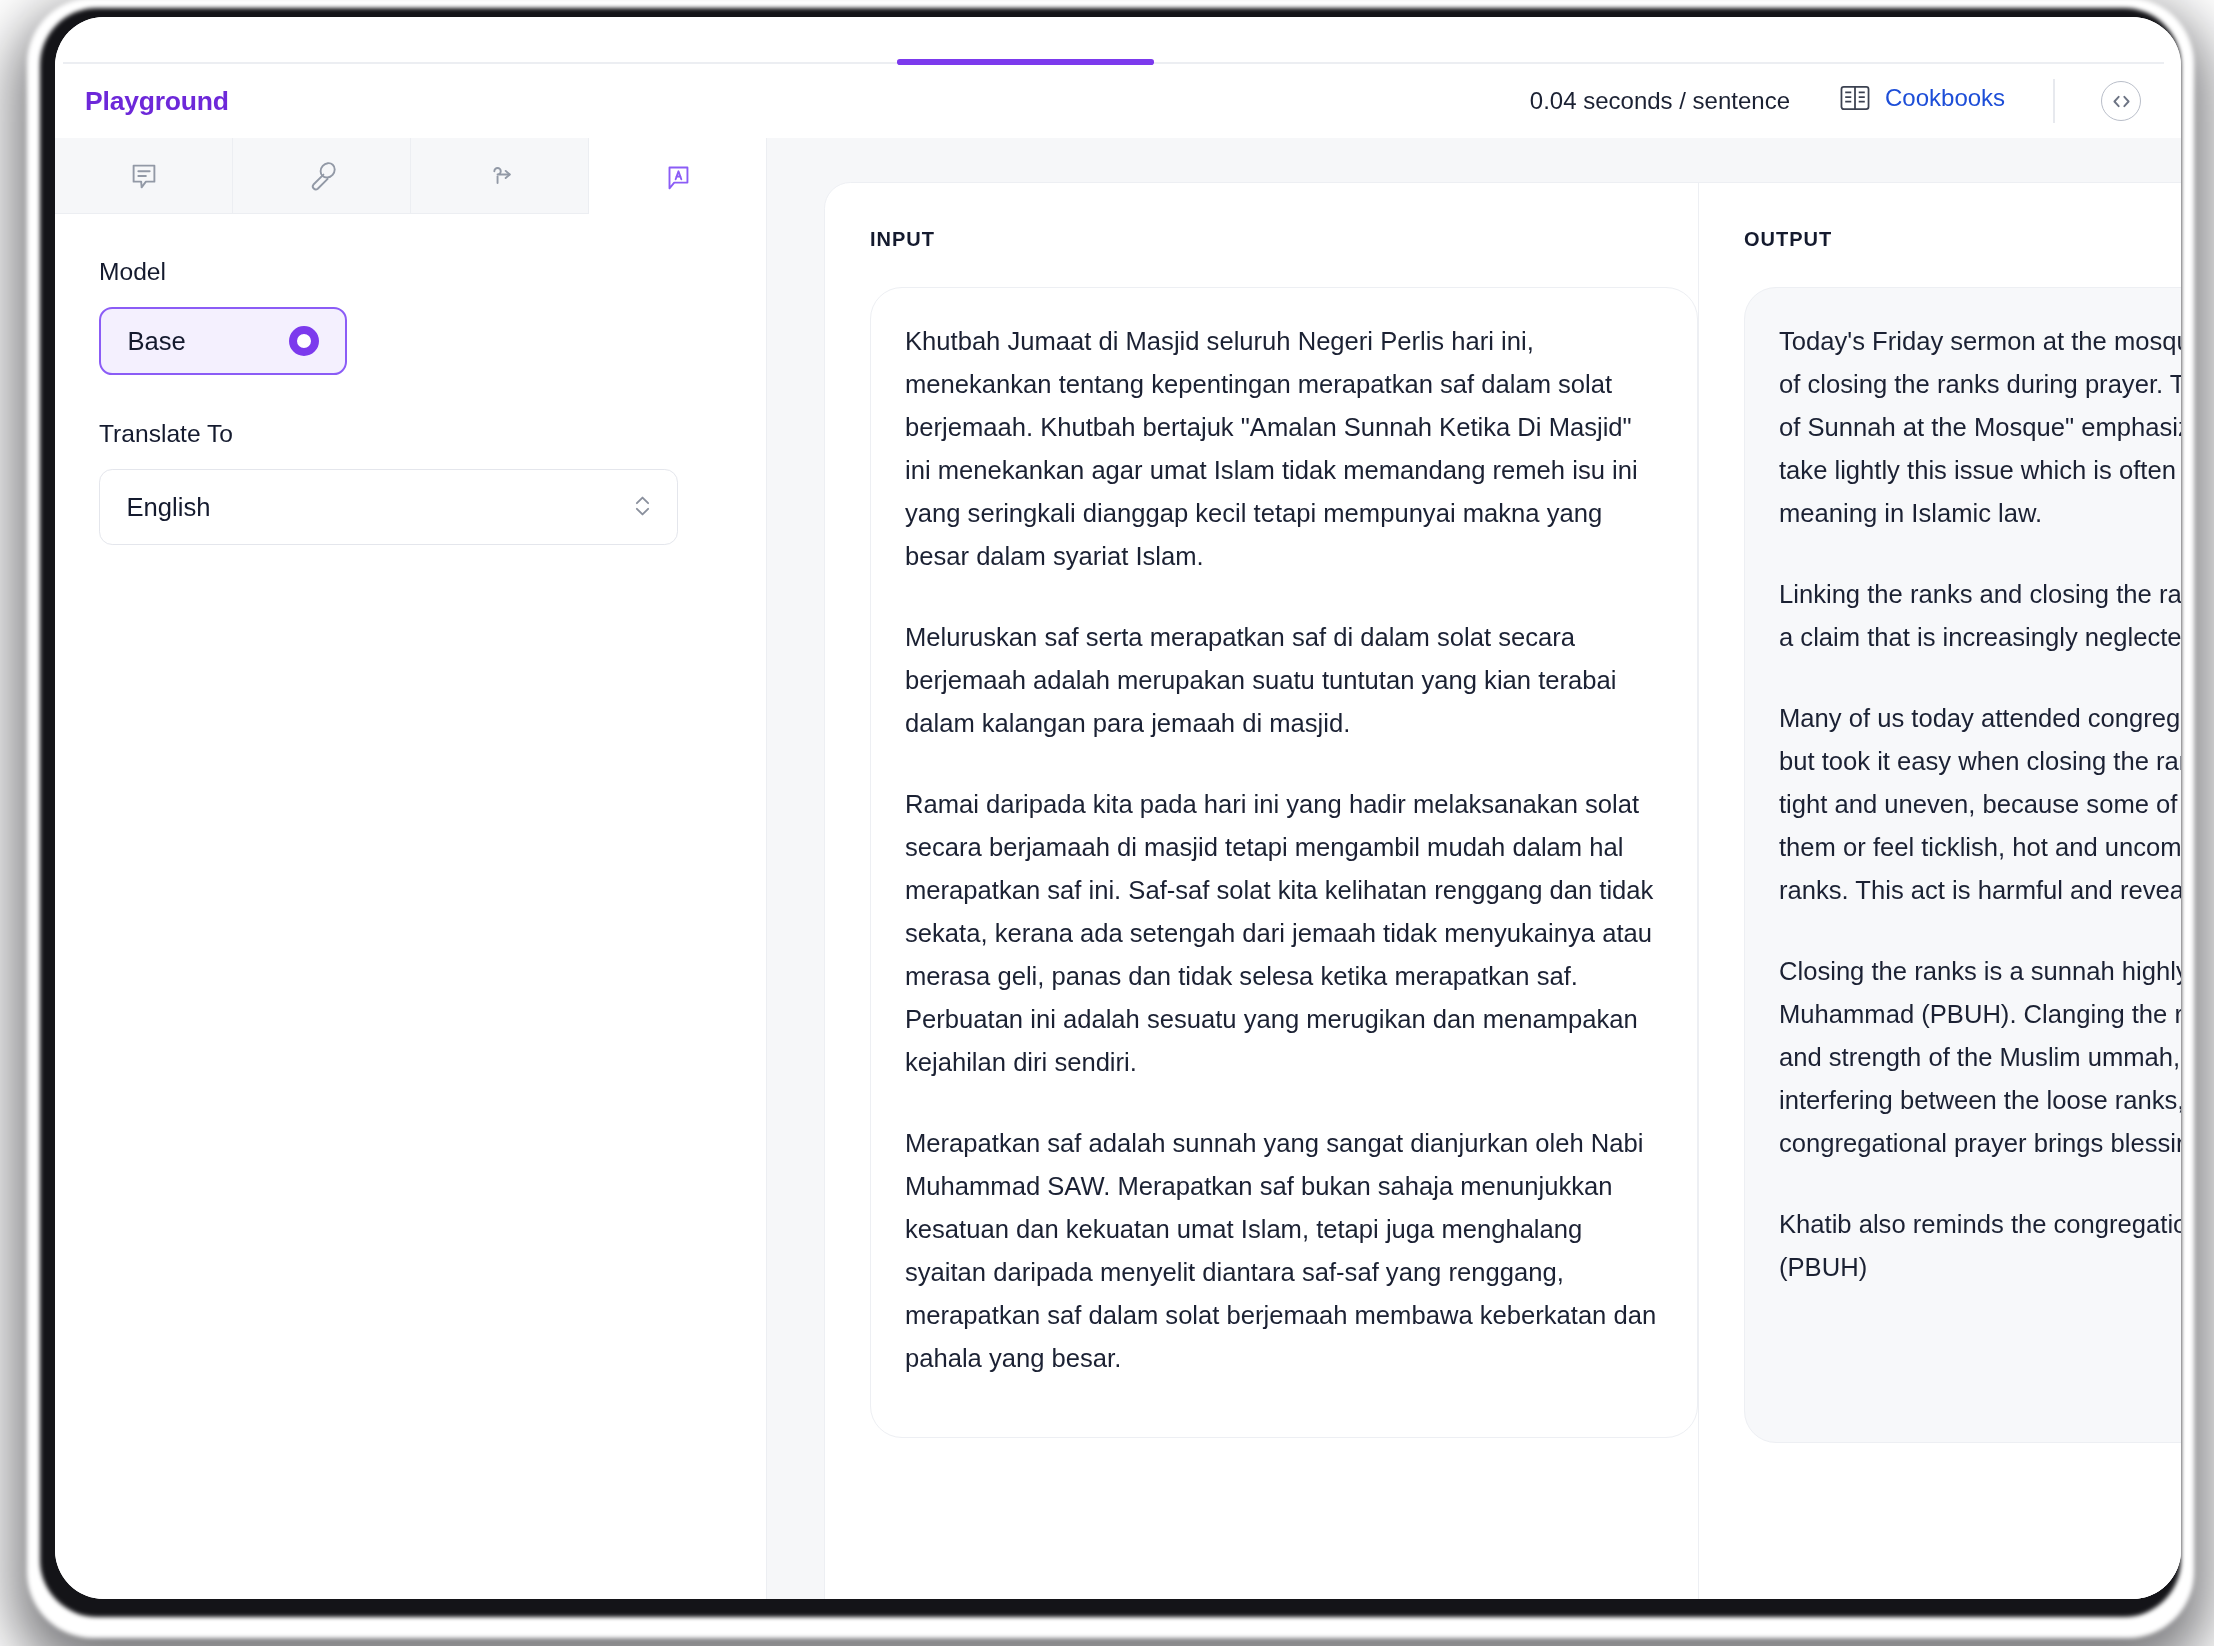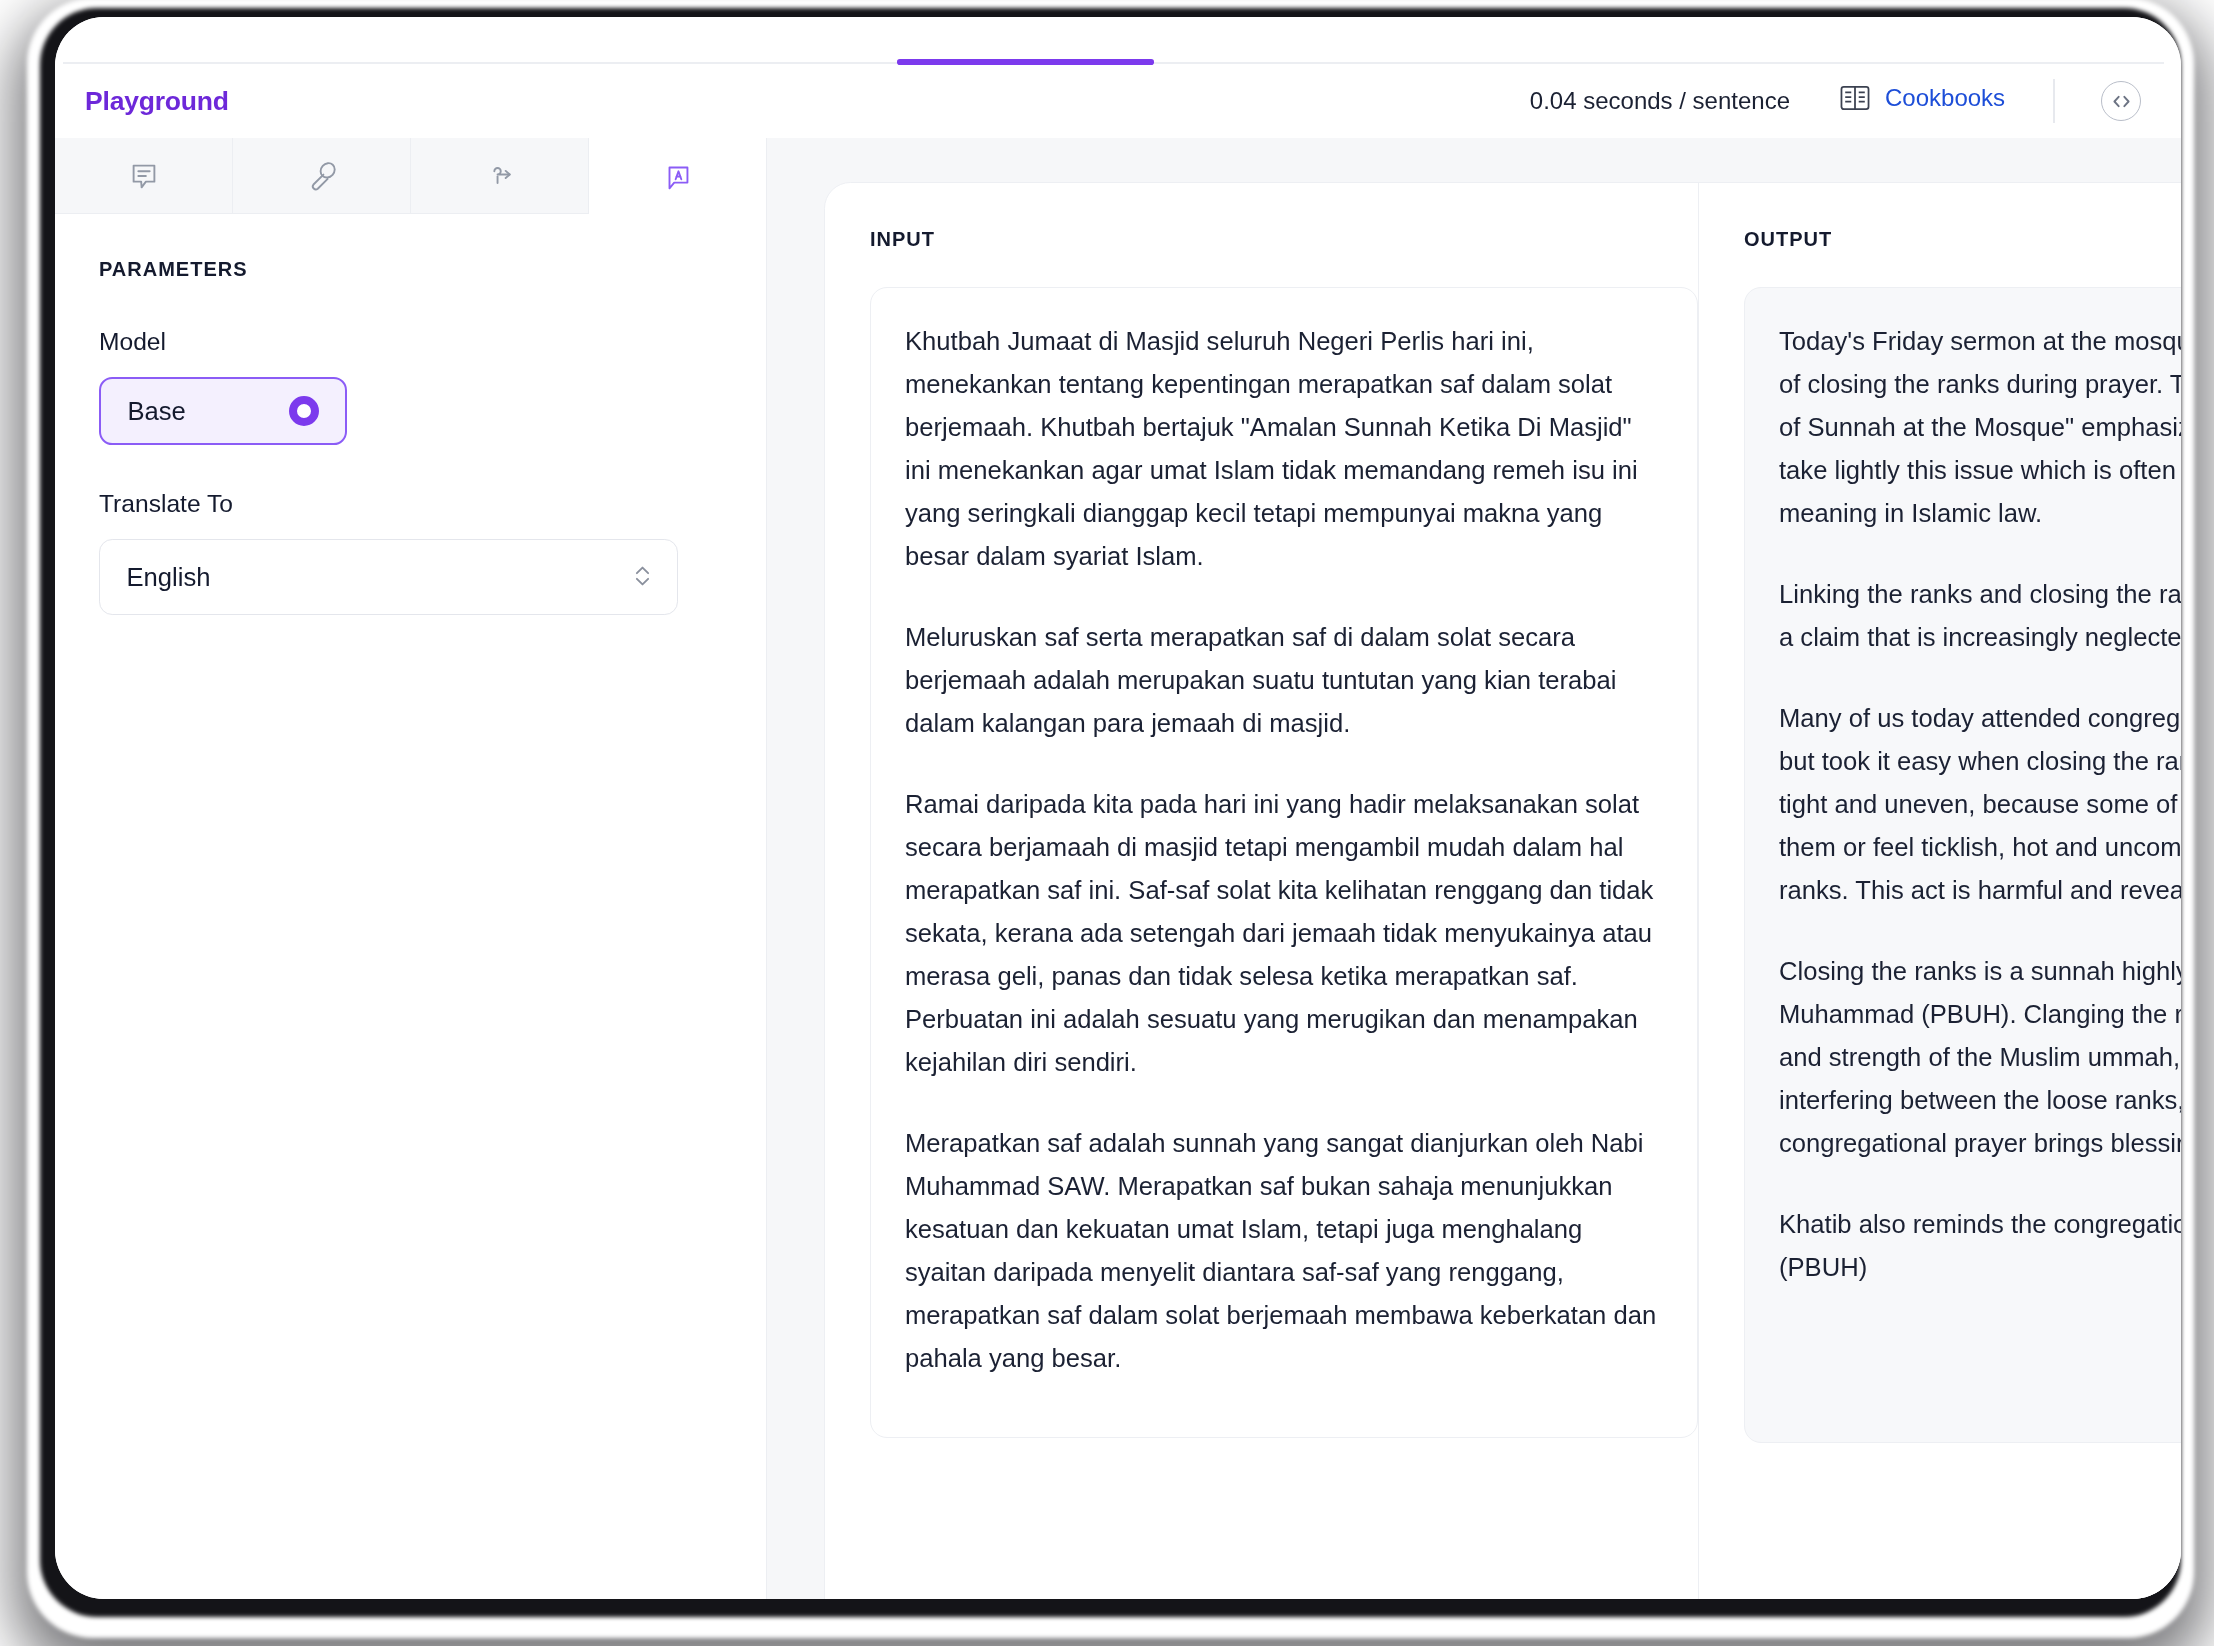--- a/index.html
+++ b/index.html
@@ -260,21 +260,21 @@
   .io-heading {
     font-size: 20px;
     font-weight: 700;
     letter-spacing: 1px;
     color: #141a2e;
     margin-bottom: 36px;
   }
   .io-box {
     width: 828px;
     border: 1.9px solid #edeff3;
-    border-radius: 17px;
+    border-radius: 32px;
     padding: 32px 34px 32px 34px;
     font-size: 25.6px;
     line-height: 1.68;
     color: #1b2133;
     overflow: hidden;
   }
   #input-box {
     background: #ffffff;
     height: 1151px;
   }
@@ -370,21 +370,20 @@
               <path d="M9 9h19v16H14l-5 6z"></path>
               <path d="M15.5 21.5 L18.5 13 L21.5 21.5"></path>
               <line x1="16.6" y1="18.6" x2="20.4" y2="18.6"></line>
             </svg>
           </span>
         </div>
 
       </div>
 
       <div id="params">
-        <div id="params-heading">PARAMETERS</div>
 
         <div class="field-label">Model</div>
         <div id="model-row">
           <div class="model-opt selected">
             <span class="mlabel">Base</span>
             <span class="radio on"></span>
           </div>
         </div>
 
         <div class="field-label">Translate To</div>

